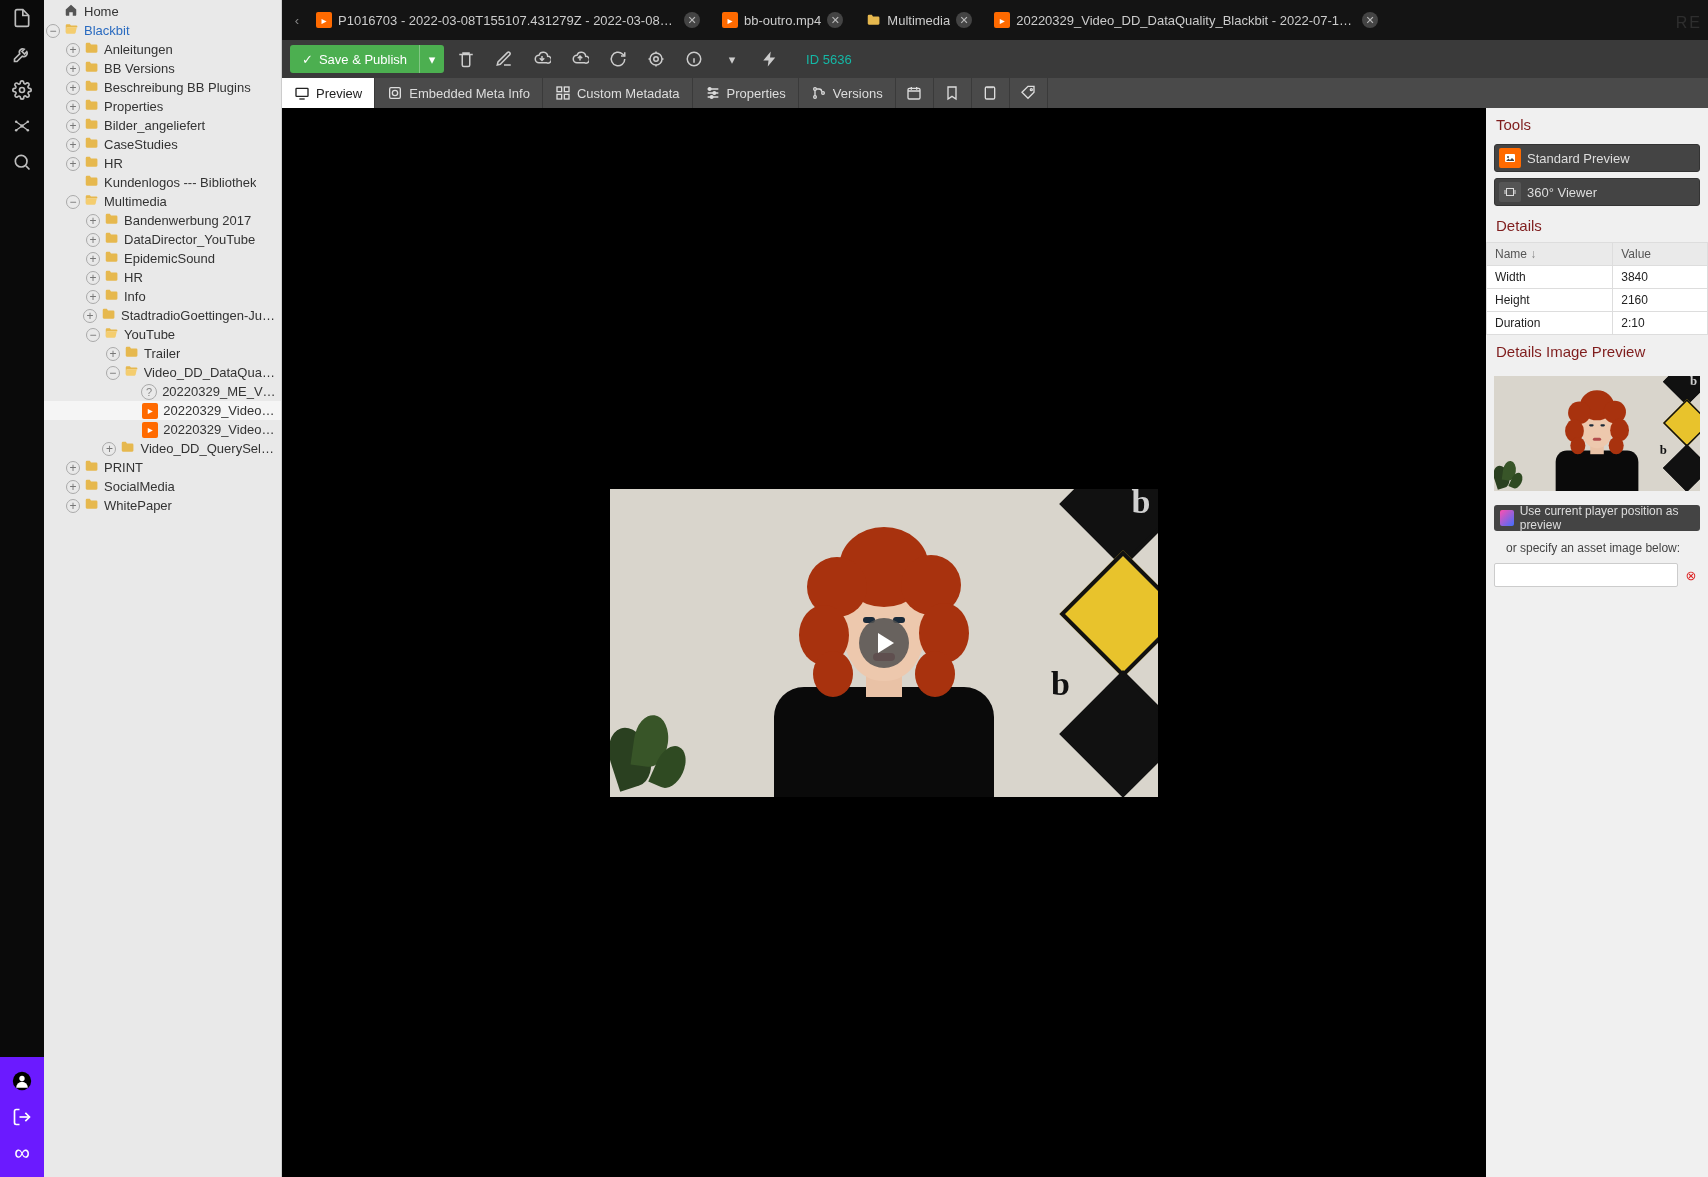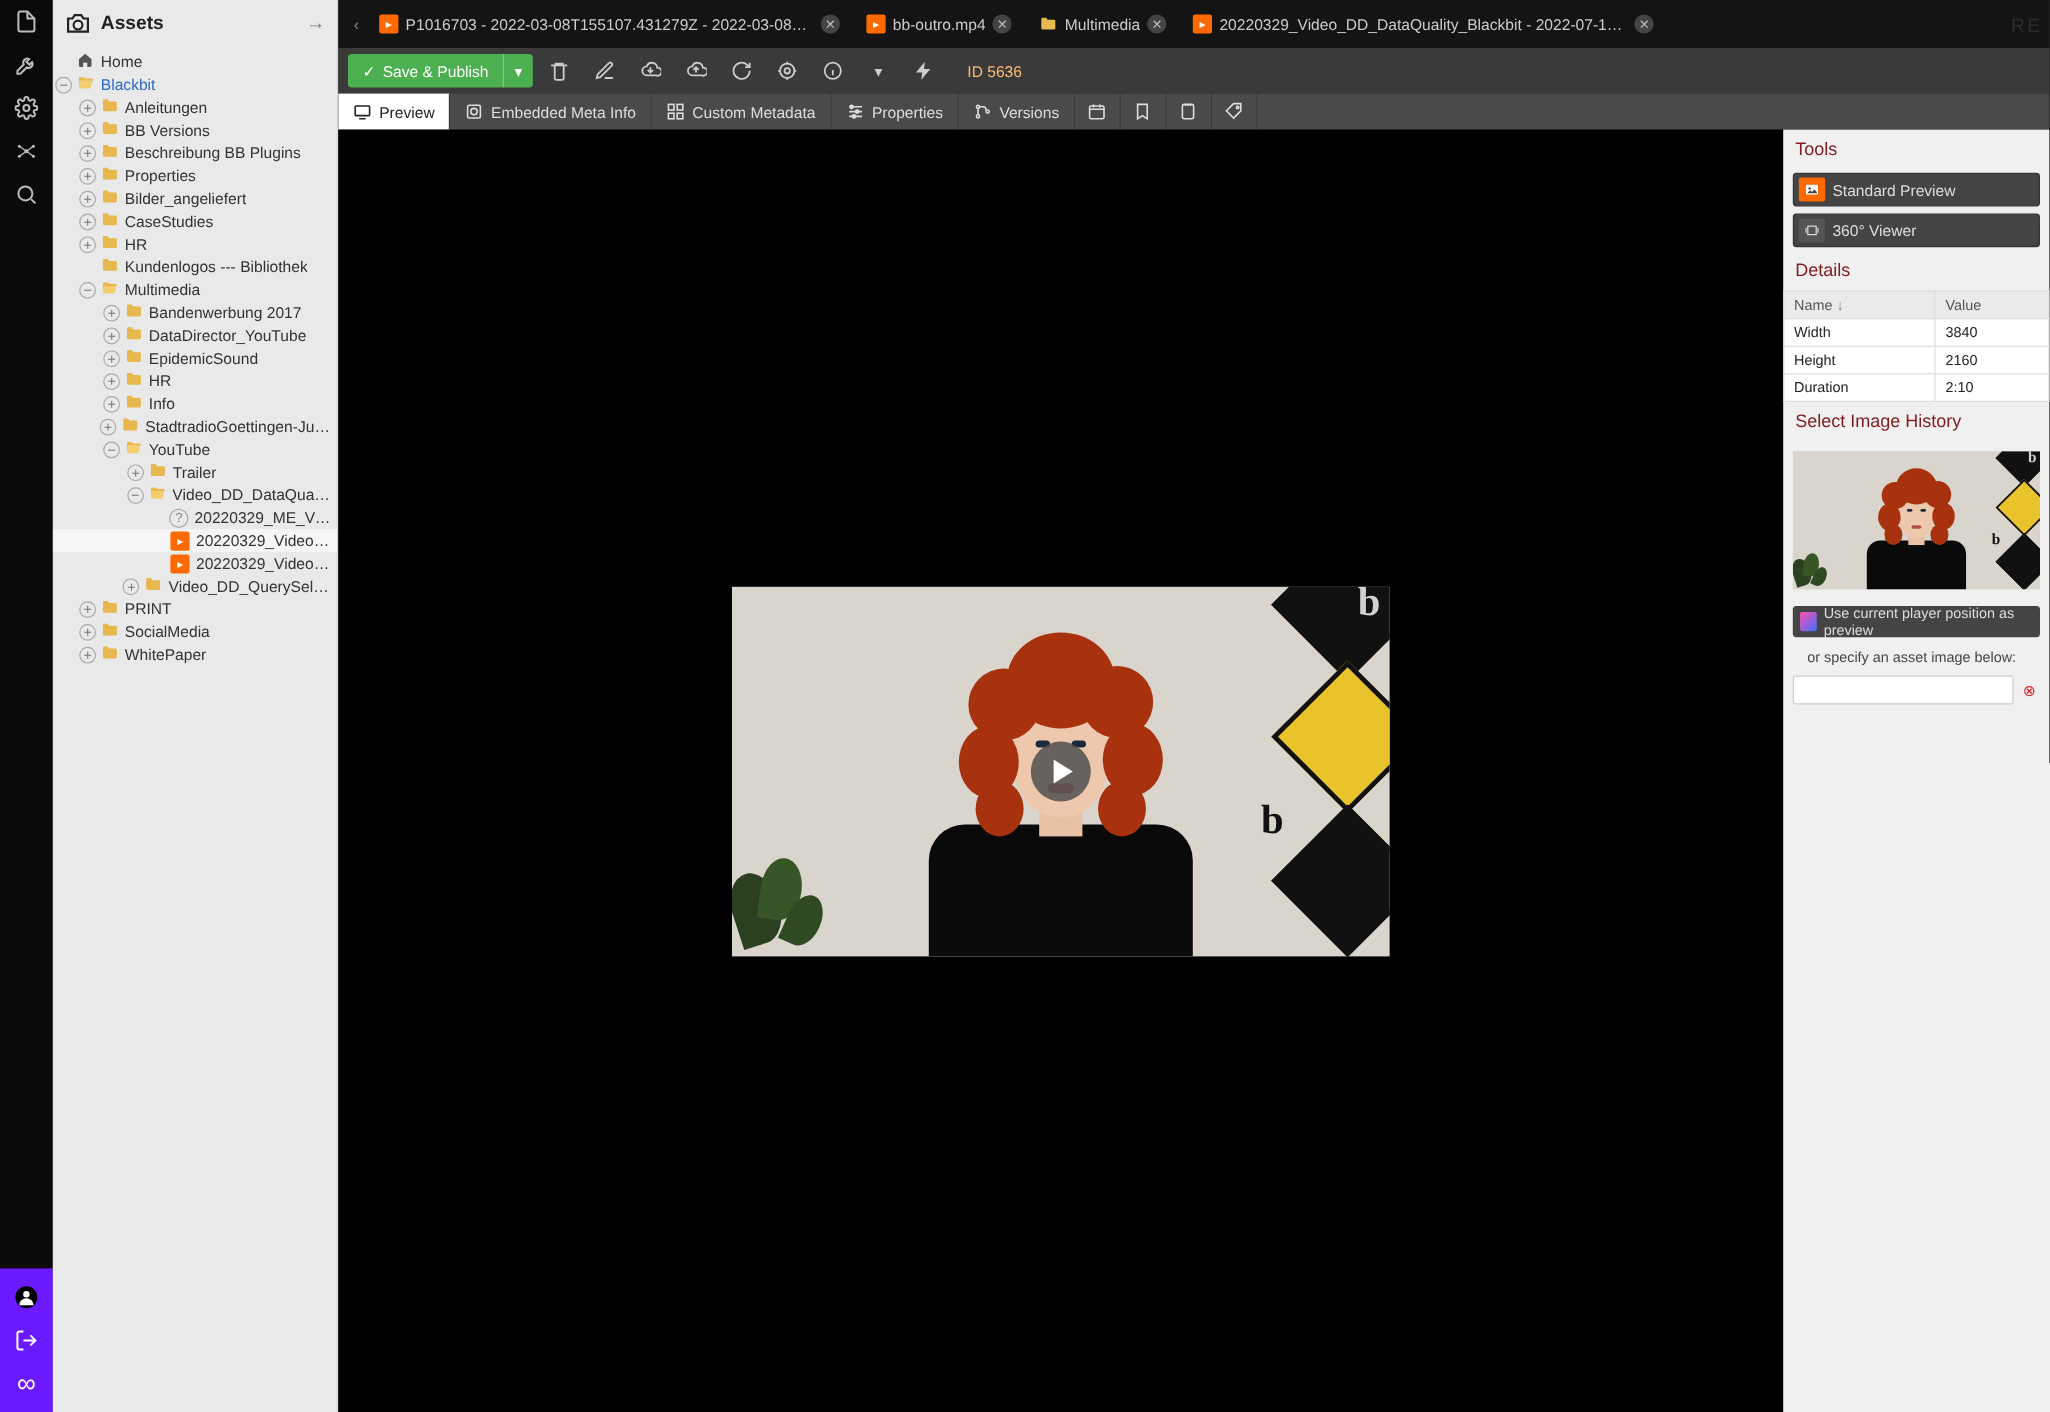--- a/index.html
+++ b/index.html
@@ -47,21 +47,21 @@
 .tabbar .vid-bg { background: #ff6a00; border-radius: 2px; width: 16px; height: 16px; color:#fff; font-size:10px; }
 .tabbar .fold-bg svg { width: 16px; height: 14px; }
 
 
 .toolbar { height: 38px; background: #3a3a3a; display: flex; align-items: center; padding: 0 8px; gap: 6px; color: #ccc; font-size: 13px; }
 .btn-save { background: #4caf50; color: #fff; height: 28px; display: flex; align-items: center; border-radius: 3px; overflow: hidden; }
 .btn-save .main-b { display: flex; align-items: center; padding: 0 12px; gap: 6px; border-right: 1px solid rgba(255,255,255,0.3); height: 100%; cursor: pointer; }
 .btn-save .dd { width: 24px; display: flex; justify-content: center; height: 100%; align-items: center; cursor: pointer; }
 .tbtn { width: 32px; height: 28px; display: flex; align-items: center; justify-content: center; color: #ccc; cursor: pointer; border-radius: 3px; }
 .tbtn svg { width: 18px; height: 18px; }
-.toolbar .id { margin-left: 14px; color: #fdba74; }
+.toolbar .id { margin-left: 14px; color: #14b8a6; }
 
 
 .subtabs { height: 30px; background: #4a4a4a; display: flex; align-items: stretch; color: #ddd; font-size: 13px; }
 .subtab { display: flex; align-items: center; padding: 0 12px; gap: 6px; cursor: pointer; border-right: 1px solid #3a3a3a; }
 .subtab.active { background: #fff; color: #222; }
 .subtab svg { width: 16px; height: 16px; }
 .subtabs .icon-only { width: 38px; justify-content: center; padding: 0; }
 
 
 .preview-wrap { flex: 1; display: flex; background: #000; }
@@ -176,28 +176,20 @@
           <path d="M9 21H5a2 2 0 0 1-2-2V5a2 2 0 0 1 2-2h4"></path>
           <path d="m16 17 5-5-5-5"></path>
           <path d="M21 12H9"></path>
         </svg>
       </div>
     <div class="item infinity">∞</div>
   </div>
 </div>
 
 <div class="assets">
-  <div class="assets-header">
-    <svg viewBox="0 0 24 24" fill="none" stroke="#222" stroke-width="2">
-        <path d="M3 7h4l2-3h6l2 3h4v12H3z"></path>
-        <circle cx="12" cy="13" r="4"></circle>
-      </svg>
-    <span class="title">Assets</span>
-    <span class="arrow">→</span>
-  </div>
   <div class="tree" id="tree">
       <div class="row">
         <span class="gap" style="width: 0px;"></span>
         <span class="exp"></span>
         <span class="ico">
           <span class="home-ico"><svg viewBox="0 0 24 24">
               <path d="M3 11 12 3l9 8v9a2 2 0 0 1-2 2h-4v-6h-6v6H5a2 2 0 0 1-2-2v-9z"></path>
             </svg></span>
         </span>
         <span class="label">Home</span>
@@ -699,21 +691,21 @@
               <td>Height</td>
               <td>2160</td>
             </tr>
             <tr>
               <td>Duration</td>
               <td>2:10</td>
             </tr>
           </tbody>
       </table>
 
-      <div class="sec-title">Select Image History</div>
+      <div class="sec-title">Details Image Preview</div>
       <div class="thumb">
         <div class="video-frame">
           <div class="scene-right">
               <div class="tile t1">
                 <span class="glyph g1">b</span>
               </div>
               <div class="tile t2">
                 <span class="glyph g2">b</span>
               </div>
               <div class="tile t3"></div>

